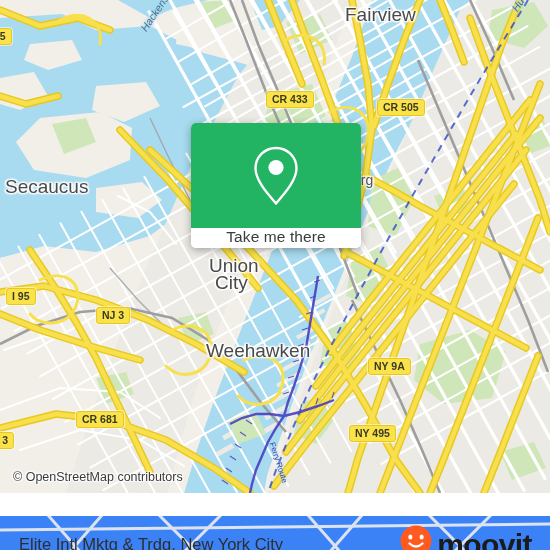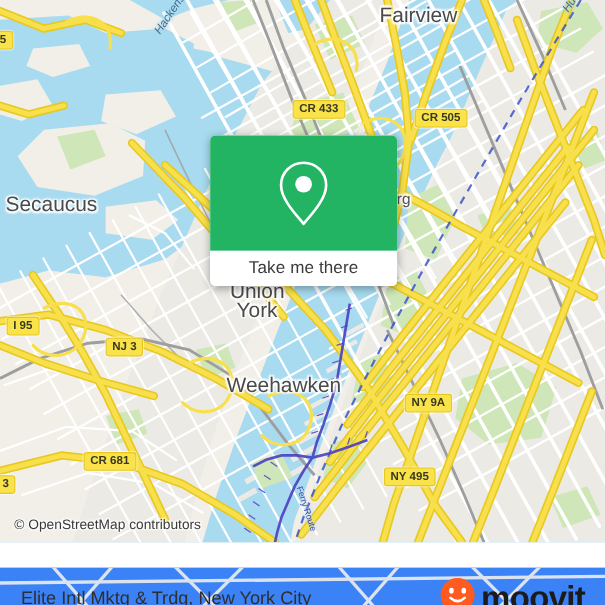--- a/index.html
+++ b/index.html
@@ -61,22 +61,22 @@
     border-radius:5px;overflow:hidden;
     box-shadow:0 2px 8px rgba(0,0,0,.33);
     background:#fff;
     cursor:pointer;
   }
   #card-head{
     height:105px;background:#22b463;
     display:flex;align-items:center;justify-content:center;
   }
   #card-foot{
-    height:32px;background:#fff;
-    display:flex;align-items:center;justify-content:center;
+    height:20px;background:#fff;
+    display:flex;justify-content:center;
   }
   #card-foot span{
     font-size:15.5px;color:#3b3b3b;letter-spacing:.1px;
   }
 
   
   #attrib{
     position:absolute;left:13px;top:470px;
     font-size:12.5px;color:#3a3a3a;
     text-shadow:-1px -1px 1.5px #fff,1px -1px 1.5px #fff,
@@ -407,21 +407,21 @@
       <div class="shield" style="left:368px;top:358px">NY 9A</div>
       <div class="shield" style="left:349px;top:425px">NY 495</div>
       <div class="shield" style="left:-18px;top:28px">I 95</div>
       <div class="shield" style="left:-20px;top:432px">NJ 3</div>
     </div>
 
     <div>
       <div class="mlabel place-lg" style="left:345px;top:4px">Fairview</div>
       <div class="mlabel place-lg" style="left:5px;top:176px">Secaucus</div>
       <div class="mlabel place-lg" style="left:209px;top:255px">Union</div>
-      <div class="mlabel place-lg" style="left:215px;top:272px">York</div>
+      <div class="mlabel place-lg" style="left:215px;top:272px">City</div>
       <div class="mlabel place-lg" style="left:206px;top:340px">Weehawken</div>
       <div class="mlabel place-md" style="left:353px;top:172px">erg</div>
     </div>
 
     <div>
       <div class="mlabel water-lbl" style="left:143px;top:24px;transform:rotate(-56deg);transform-origin:0 50%">Hackensack River</div>
       <div class="mlabel water-lbl" style="left:514px;top:4px;transform:rotate(-56deg);transform-origin:0 50%">Hu</div>
       <div class="mlabel ferry-lbl" style="left:272px;top:438px;transform:rotate(72deg);transform-origin:0 50%">Ferry Route</div>
     </div>
 

